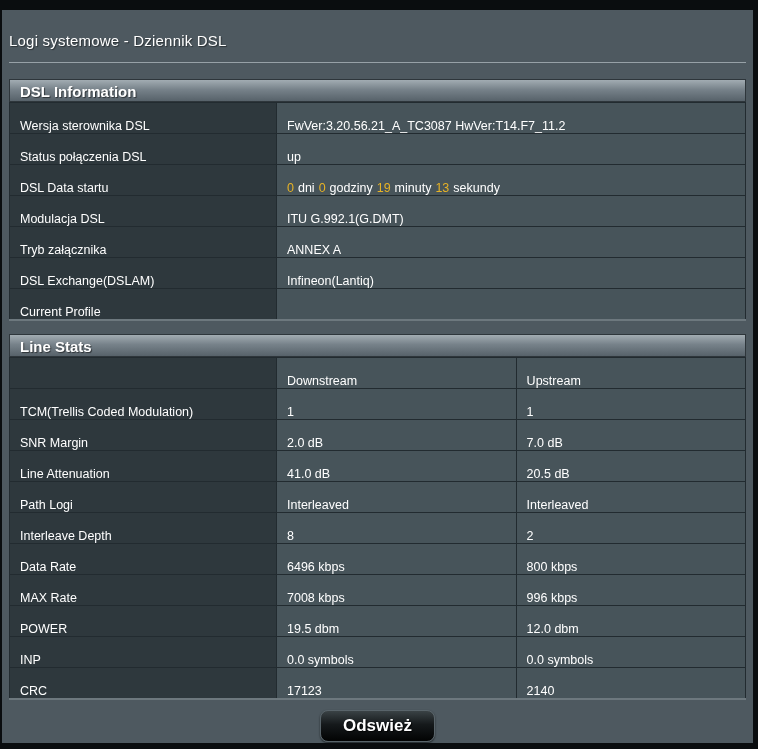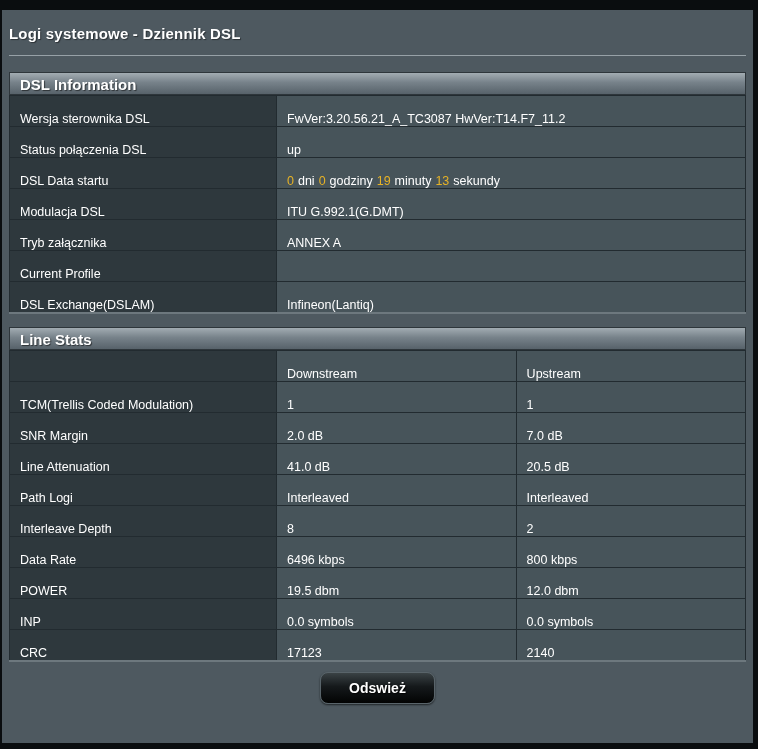--- a/index.html
+++ b/index.html
@@ -11,22 +11,22 @@
     padding:10px 5px 6px 2px;
     font-family:"Liberation Sans", sans-serif;
   }
   .content {
     width:100%; height:100%;
     background:#4e5960;
     padding:0 7px;
     overflow:hidden;
   }
   .page-title {
-    margin:0; padding-top:15px;
-    font-size:15px; font-weight:bold; color:#ffffff;
+    margin:0; padding-top:22px;
+    font-size:15px; font-weight:normal; color:#ffffff;
     letter-spacing:0.2px;
     text-shadow:1px 1px 1px rgba(0,0,0,0.45);
   }
   .title-divider {
     margin-top:13px;
     border:none; border-top:1px solid #97a1a7;
     height:0;
   }
   .page-subtitle {
     margin:0; padding-top:11px;
@@ -71,21 +71,21 @@
     margin-top:10px;
     text-align:center;
   }
   .refresh-btn {
     display:inline-block;
     min-width:115px; height:32px;
     padding:0 22px;
     background:linear-gradient(to bottom, #3a4245 0%, #15191b 45%, #020303 100%);
     border:1px solid #59646a;
     border-radius:8px;
-    color:#ffffff; font-size:14px; font-weight:bold;
+    color:#ffffff; font-size:17px; font-weight:bold;
     font-family:"Liberation Sans", sans-serif;
     text-shadow:1px 1px 1px rgba(0,0,0,0.8);
     cursor:pointer;
     box-shadow:0 1px 2px rgba(0,0,0,0.6);
   }
 </style>
 </head>
 <body>
 
 <div class="screen">
@@ -112,26 +112,26 @@
             </tr>
             <tr>
               <td class="cell-label">Modulacja DSL</td>
               <td class="cell-value">ITU G.992.1(G.DMT)</td>
             </tr>
             <tr>
               <td class="cell-label">Tryb załącznika</td>
               <td class="cell-value">ANNEX A</td>
             </tr>
             <tr>
+              <td class="cell-label">DSL Exchange(DSLAM)</td>
+              <td class="cell-value">Infineon(Lantiq)</td>
+            </tr>
+            <tr>
               <td class="cell-label">Current Profile</td>
               <td class="cell-value"></td>
-            </tr>
-            <tr>
-              <td class="cell-label">DSL Exchange(DSLAM)</td>
-              <td class="cell-value">Infineon(Lantiq)</td>
             </tr>
           </tbody>
       </table>
     </div>
 
     <div class="section second">
       <div class="section-header">Line Stats</div>
       <table class="info-table">
         <thead id="line-stats-head">
             <tr>
@@ -165,20 +165,25 @@
               <td class="cell-label">Interleave Depth</td>
               <td class="cell-value">8</td>
               <td class="cell-value">2</td>
             </tr>
             <tr>
               <td class="cell-label">Data Rate</td>
               <td class="cell-value">6496 kbps</td>
               <td class="cell-value">800 kbps</td>
             </tr>
             <tr>
+              <td class="cell-label">MAX Rate</td>
+              <td class="cell-value">7008 kbps</td>
+              <td class="cell-value">996 kbps</td>
+            </tr>
+            <tr>
               <td class="cell-label">POWER</td>
               <td class="cell-value">19.5 dbm</td>
               <td class="cell-value">12.0 dbm</td>
             </tr>
             <tr>
               <td class="cell-label">INP</td>
               <td class="cell-value">0.0 symbols</td>
               <td class="cell-value">0.0 symbols</td>
             </tr>
             <tr>

